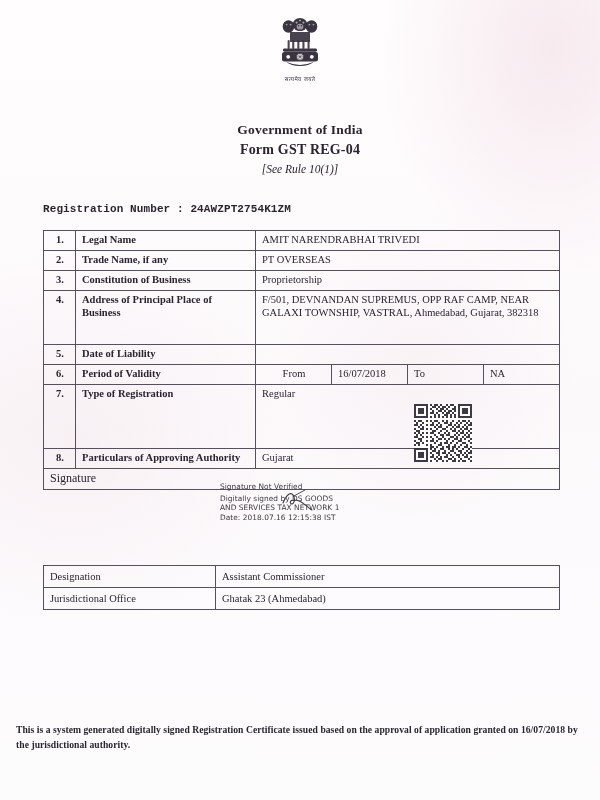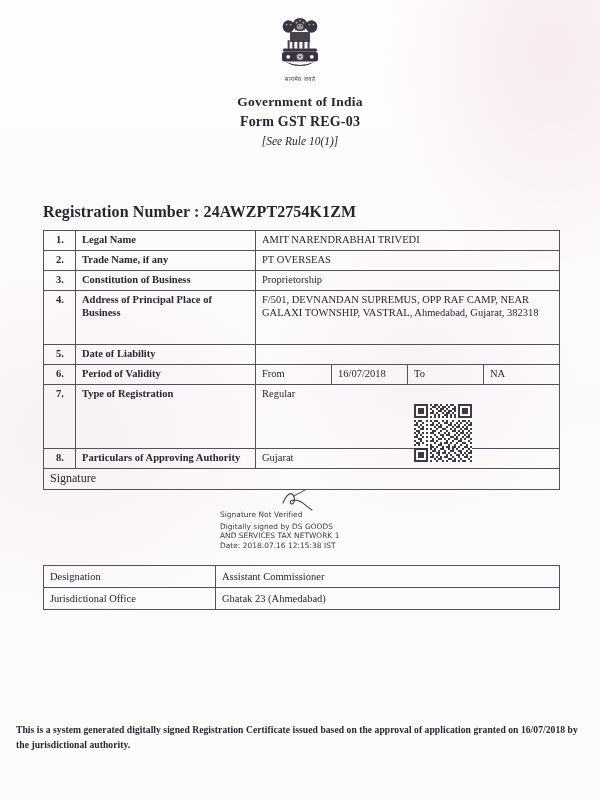--- a/index.html
+++ b/index.html
@@ -31,31 +31,31 @@
     display: flex; flex-direction: column; align-items: center;
   }
   .emblem { display: block; }
   .emblem-motto {
     font-size: 5.5px; letter-spacing: .4px; color: #3a3340;
     margin-top: 1px; font-family: "DejaVu Sans", sans-serif;
   }
 
   
   .titles { position: absolute; left: 0; right: 0; top: 92px; text-align: center; }
-  .t-gov  { font-size: 13.5px; font-weight: bold; letter-spacing: .2px; line-height: 19px; }
+  .t-gov  { font-size: 13.5px; font-weight: bold; letter-spacing: .2px; line-height: 19px; margin-top: 28px; }
   .t-form { font-size: 14px;   font-weight: bold; letter-spacing: .2px; line-height: 21px; }
   .t-rule { font-size: 11.5px; font-style: italic; line-height: 18px; }
 
   .t-regcert {
     position: absolute; left: 0; right: 0; top: 170px;
     text-align: center; font-size: 11.5px; font-weight: bold; letter-spacing: .2px;
   }
   .t-regno {
     position: absolute; left: 43px; top: 203px;
-    font-size: 16px; font-weight: bold; letter-spacing: .1px;
+    font-size: 11px; font-weight: bold; letter-spacing: .1px; font-family: Liberation Mono, monospace;
   }
 
   
   .tbl {
     position: absolute; left: 43px; top: 230px; width: 517px;
     border-collapse: collapse;
     table-layout: fixed;
   }
   .tbl td {
     border: 1px solid #56505e;
@@ -63,34 +63,34 @@
     font-size: 10.5px;
     vertical-align: top;
     line-height: 12.5px;
     height: 20px;
   }
   .c-idx   { width: 32px;  text-align: center; font-weight: bold; }
   .c-label { width: 180px; font-weight: bold; }
   .c-val   { font-weight: normal; }
   .r-addr td { height: 54px; }
   .r-type td { height: 64px; }
-  .sub-from  { width: 68px; }
+  .sub-from  { width: 68px; text-align: center; }
   .sub-date  { width: 69px; }
   .sub-to    { width: 76px; margin-left: 44px; }
 
   
   .sig-cell { height: 78px; position: relative; padding: 4px 6px; }
   .sig-word { font-size: 12px; }
   .sig-stamp {
     position: absolute; left: 176px; top: 13px;
     font-family: "DejaVu Sans", sans-serif;
     font-size: 7.4px; line-height: 9.2px; color: #3b3742;
     letter-spacing: .05px;
   }
-  .sig-stamp .l1 { margin-bottom: 3px; margin-top: 28px; }
+  .sig-stamp .l1 { margin-bottom: 3px; }
   .sig-mark {
     position: absolute; left: 237px; top: 18px;
     width: 34px; height: 26px; pointer-events: none;
   }
 
   
   .tbl2 {
     position: absolute; left: 43px; top: 565px; width: 517px;
     border-collapse: collapse; table-layout: fixed;
   }
@@ -170,21 +170,21 @@
         </g>
 
         <path d="M12 47.8 q14 6.4 28 0 q-5 4.2 -14 4.2 q-9 0 -14 -4.2 z"></path>
       </g>
     </svg>
     <div class="emblem-motto">सत्यमेव जयते</div>
   </div>
 
   <div class="titles">
     <div class="t-gov">Government of India</div>
-    <div class="t-form">Form GST REG-03</div>
+    <div class="t-form">Form GST REG-04</div>
     <div class="t-rule">[See Rule 10(1)]</div>
   </div>
 
   <div class="t-regno">Registration Number : 24AWZPT2754K1ZM</div>
 
   <table class="tbl">
     <tbody>
       <tr>
         <td class="c-idx">1.</td>
         <td class="c-label">Legal Name</td>

